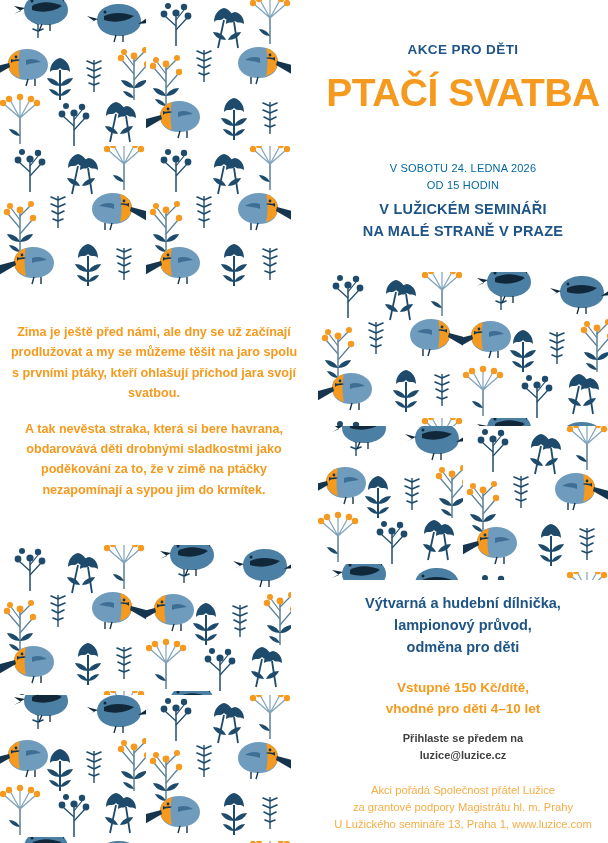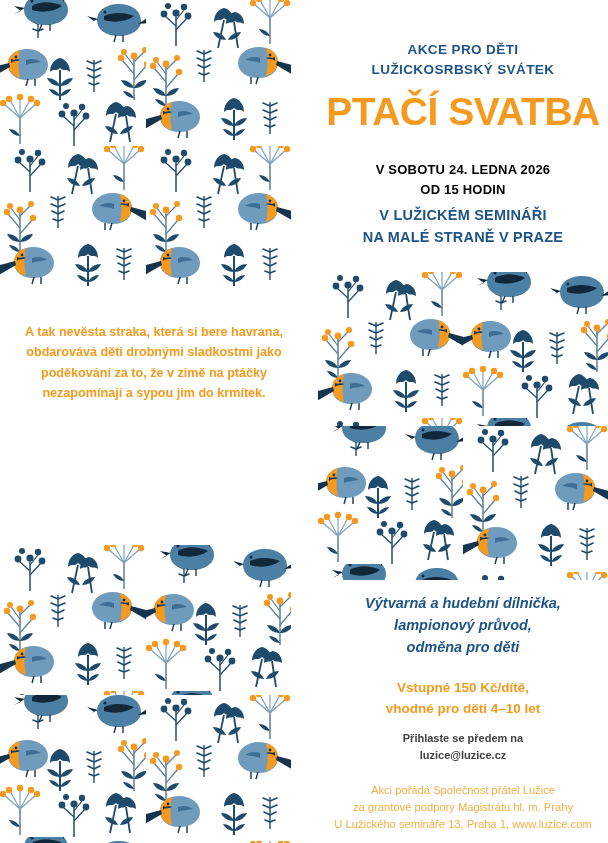--- a/index.html
+++ b/index.html
@@ -25,38 +25,38 @@
   .eyebrow{
     color:#1f5487;font-weight:bold;font-size:13.5px;
     letter-spacing:.4px;line-height:1.45;
   }
   .bigtitle{
     color:#f59a1e;font-weight:bold;font-size:39px;
     letter-spacing:-.5px;line-height:1.05;margin-top:13px;
   }
   #when-where{left:318px;top:160px;width:290px;}
   .when{
-    color:#000000;font-weight:bold;font-size:13px;
+    color:#0369a1;font-weight:normal;font-size:11px;
     line-height:1.5;letter-spacing:.2px;
   }
   .where{
     color:#1f5487;font-weight:bold;font-size:14.5px;
     line-height:1.5;letter-spacing:.2px;margin-top:6px;
   }
 
   #body-copy{left:8px;top:322px;width:292px;}
   .para{
     color:#f59a1e;font-weight:bold;font-size:12.6px;
     line-height:1.62;margin:0 0 15px 0;
   }
   .para:last-child{margin-bottom:0;}
 
   #activities{left:318px;top:592px;width:290px;}
   .activities-line{
-    color:#1f5487;font-weight:bold;font-size:14.5px;line-height:1.52;font-style:italic;
+    color:#1f5487;font-weight:bold;font-size:14.5px;line-height:1.52;
   }
   #price{left:318px;top:678px;width:290px;}
   .price-line{
     color:#f59a1e;font-weight:bold;font-size:13.5px;line-height:1.55;
   }
   #signup{left:318px;top:730px;width:290px;}
   .signup-line{
     color:#404040;font-weight:bold;font-size:11px;line-height:1.55;
   }
   #footer{left:318px;top:782px;width:290px;}
@@ -216,32 +216,32 @@
           <rect width="145" height="150" fill="url(#birdtile-a)"></rect>
         </g>
       <g transform="translate(146,150)">
           <rect width="145" height="148" fill="url(#birdtile-b)"></rect>
         </g>
     </svg>
   </div>
 
   <div class="txt" id="header-block">
     <div class="eyebrow">AKCE PRO DĚTI</div>
-    <div class="eyebrow">LUŽICKOSRBSKÝ SVÁTEK</div>
     <div class="bigtitle">PTAČÍ SVATBA</div>
   </div>
 
   <div class="txt" id="when-where">
     <div class="when">V SOBOTU 24. LEDNA 2026</div>
     <div class="when">OD 15 HODIN</div>
     <div class="where">V LUŽICKÉM SEMINÁŘI</div>
     <div class="where" style="margin-top:0">NA MALÉ STRANĚ V PRAZE</div>
   </div>
 
   <div class="txt" id="body-copy">
+    <p class="para">Zima je ještě před námi, ale dny se už začínají prodlužovat a my se můžeme těšit na jaro spolu s prvními ptáky, kteří ohlašují příchod jara svojí svatbou.</p>
     <p class="para">A tak nevěsta straka, která si bere havrana, obdarovává děti drobnými sladkostmi jako poděkování za to, že v zimě na ptáčky nezapomínají a sypou jim do krmítek.</p>
   </div>
 
   <div class="txt" id="activities">
     <div class="activities-line">Výtvarná a hudební dílnička,</div>
     <div class="activities-line">lampionový průvod,</div>
     <div class="activities-line">odměna pro děti</div>
   </div>
 
   <div class="txt" id="price">

